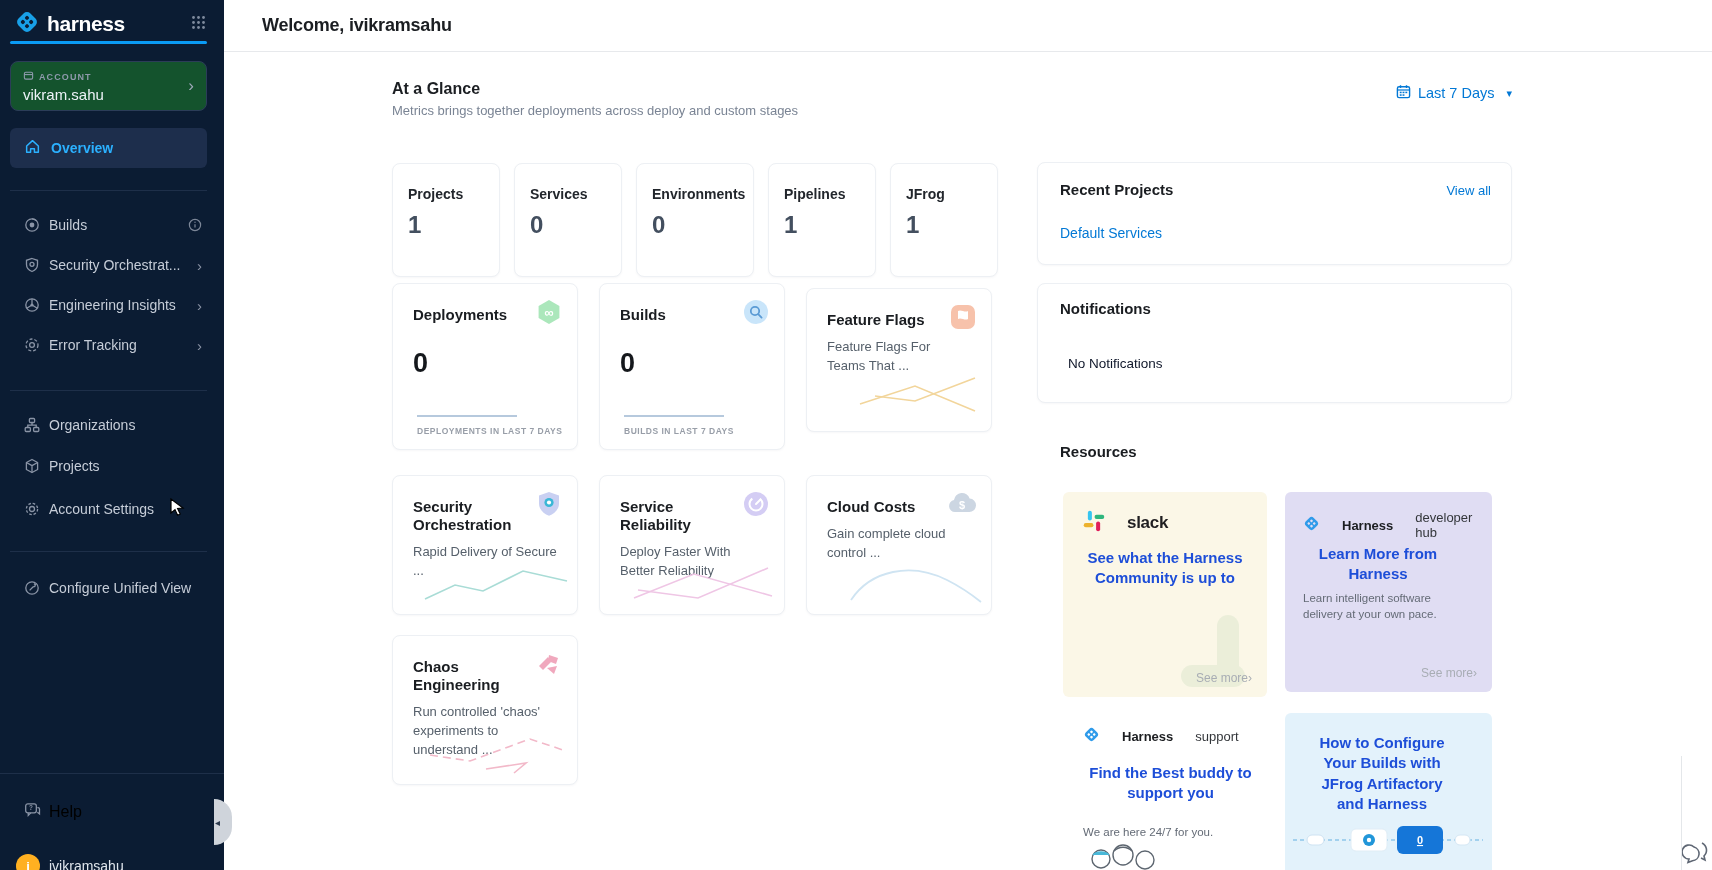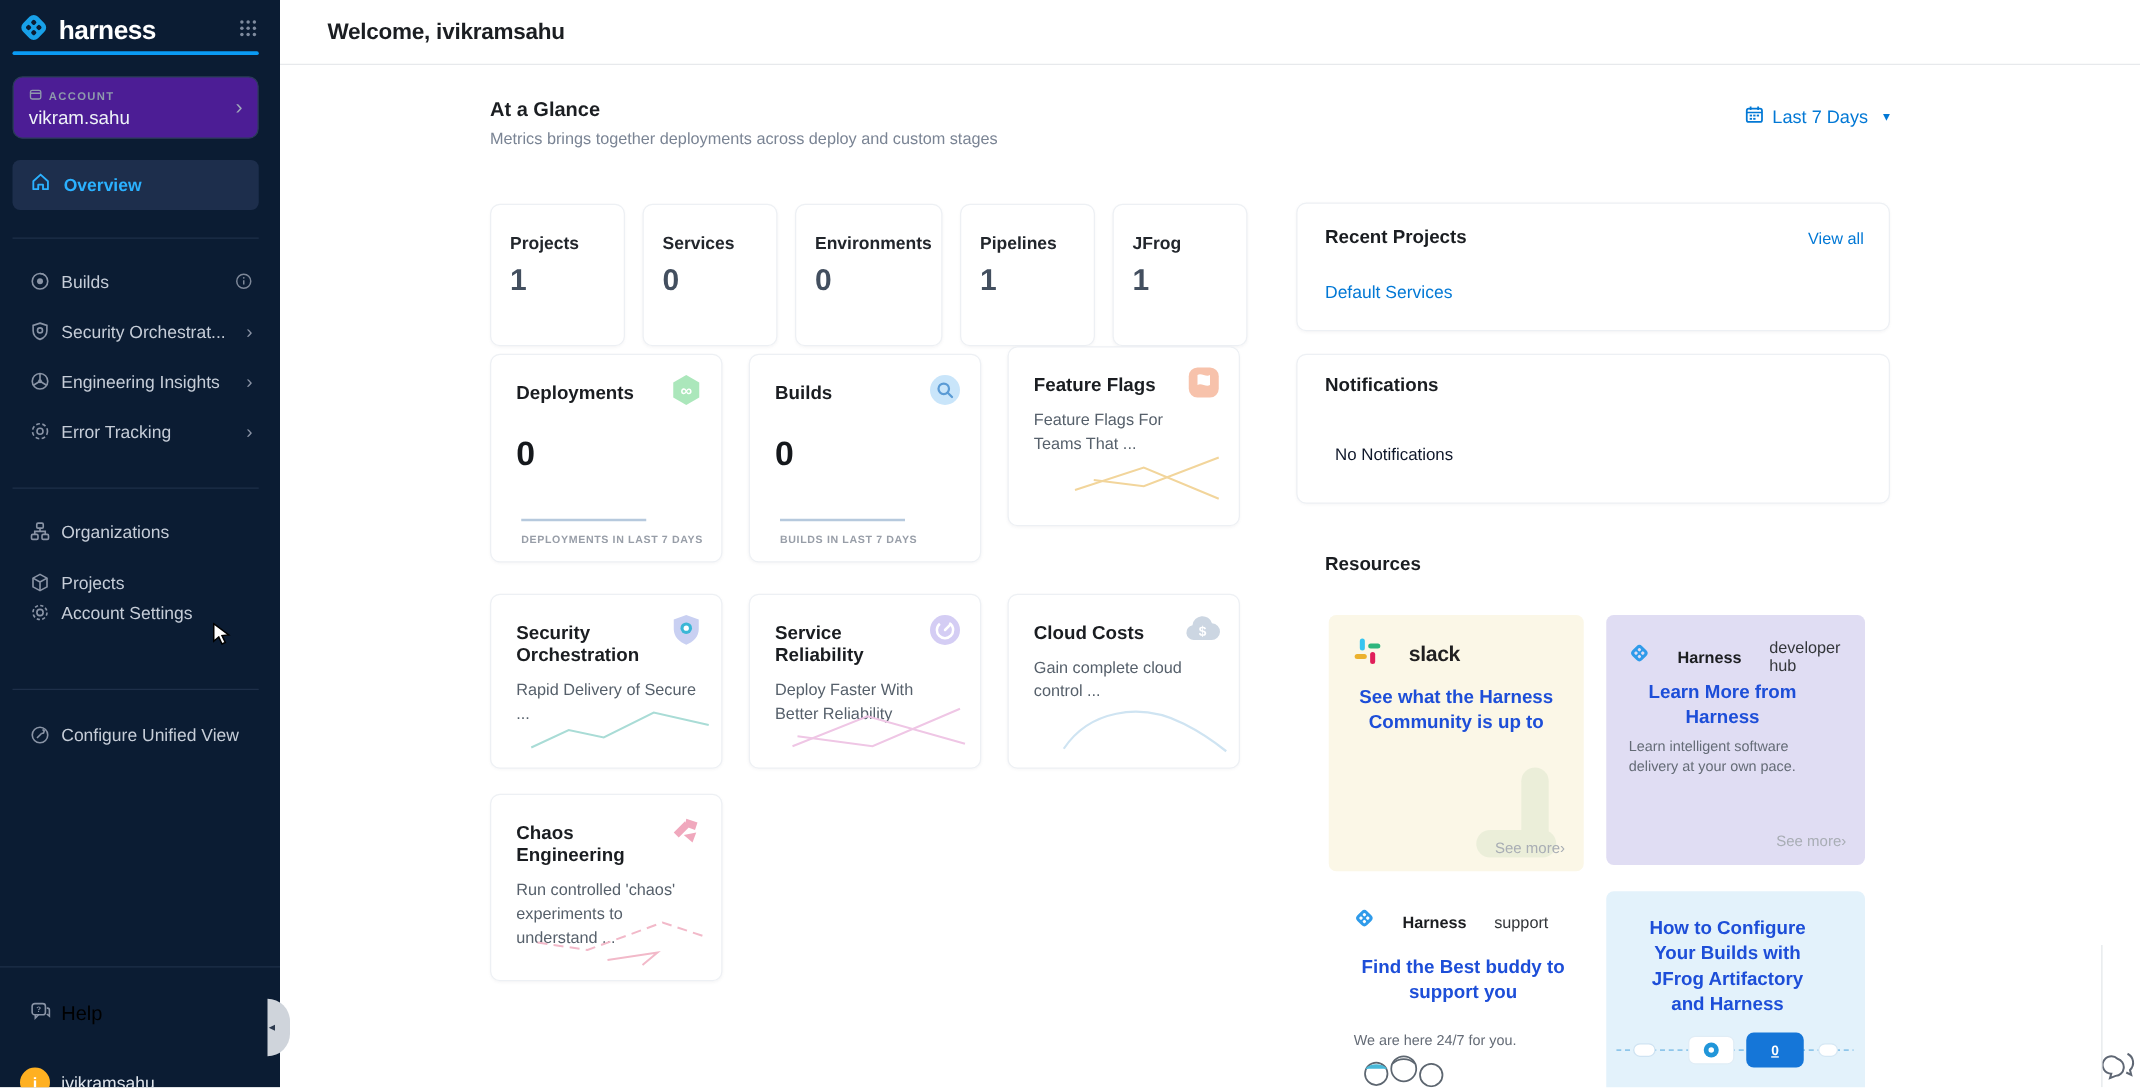--- a/index.html
+++ b/index.html
@@ -4,21 +4,21 @@
 <style>
   html,body{margin:0;padding:0;background:#ffffff;font-family:"Liberation Sans",sans-serif;}
   .screen{position:relative;width:1712px;height:870px;overflow:hidden;background:#fff;}
 
   
   .sidebar{position:absolute;left:0;top:0;width:224px;height:870px;background:#0b1c33;}
   .logo-row{position:absolute;left:14px;top:9px;display:flex;align-items:center;gap:7px;}
   .logo-text{color:#fff;font-size:21px;font-weight:700;letter-spacing:-0.4px;}
   .grid-icon{position:absolute;right:18px;top:15px;}
   .logo-underline{position:absolute;left:10px;top:41px;width:197px;height:3px;background:#0a9bf5;border-radius:2px;}
-  .account-box{position:absolute;left:10px;top:61px;width:197px;height:50px;background:#4c1d95;border:1px solid #2b3d58;border-radius:8px;box-sizing:border-box;padding:8px 12px;cursor:pointer;}
+  .account-box{position:absolute;left:10px;top:61px;width:197px;height:50px;background:#14532d;border:1px solid #2b3d58;border-radius:8px;box-sizing:border-box;padding:8px 12px;cursor:pointer;}
   .account-label{display:flex;align-items:center;gap:5px;color:#8e9aac;font-size:9px;font-weight:700;letter-spacing:1.1px;}
   .account-name{color:#eef3f8;font-size:15px;margin-top:3px;}
   .account-chev{position:absolute;right:12px;top:14px;color:#9fa9ba;font-size:17px;}
   .overview-item{position:absolute;left:10px;top:128px;width:197px;height:40px;background:#1d2e4c;border-radius:6px;display:flex;align-items:center;gap:10px;padding-left:14px;box-sizing:border-box;cursor:pointer;}
   .overview-item .lbl{color:#2bb1ff;font-size:14px;font-weight:600;}
   .sdiv{position:absolute;left:10px;width:197px;height:1px;background:#1e2f49;}
   .sdiv-full{position:absolute;left:0;width:224px;height:1px;background:#1e2f49;}
   .nav-item{position:absolute;left:0;width:224px;height:40px;display:flex;align-items:center;cursor:pointer;}
   .nav-item .nicon{position:absolute;left:24px;display:flex;}
   .nav-item .nlabel{position:absolute;left:49px;color:#c6cdd8;font-size:14px;font-weight:500;white-space:nowrap;}
@@ -205,21 +205,21 @@
     <div class="nav-item" style="top:446px">
       <span class="nicon">
         <svg width="16" height="16" viewBox="0 0 16 16" fill="none" stroke="#8a94a6" stroke-width="1.3" stroke-linejoin="round">
             <path d="M8 1.5l5.6 3v7L8 14.5l-5.6-3v-7z"></path>
             <path d="M2.4 4.5L8 7.6l5.6-3.1M8 7.6v6.9"></path>
           </svg>
       </span>
       <span class="nlabel">Projects</span>
     </div>
 
-    <div class="nav-item" style="top:470px">
+    <div class="nav-item" style="top:489px">
       <span class="nicon">
         <svg width="16" height="16" viewBox="0 0 16 16" fill="none" stroke="#8a94a6" stroke-width="1.3">
             <circle cx="8" cy="8" r="2.5"></circle>
             <circle cx="8" cy="8" r="5.6" stroke-dasharray="2.6 1.8"></circle>
           </svg>
       </span>
       <span class="nlabel">Account Settings</span>
     </div>
 
     <div class="sdiv" style="top:551px"></div>
@@ -323,21 +323,21 @@
           <circle cx="14" cy="14" r="12" fill="#c9e5fa"></circle>
           <circle cx="13" cy="13" r="4.2" fill="none" stroke="#5b9bd5" stroke-width="1.8"></circle>
           <path d="M16.2 16.2l3.4 3.4" stroke="#5b9bd5" stroke-width="1.8" stroke-linecap="round"></path>
         </svg>
     </span>
     <div class="mod-value">0</div>
     <div class="sparkline"></div>
     <div class="mod-caption">BUILDS IN LAST 7 DAYS</div>
   </div>
 
-  <div class="mod-card" style="left:806px;top:277px;height:144px">
+  <div class="mod-card" style="left:806px;top:288px;height:144px">
     <div class="mod-title">Feature Flags</div>
     <span class="mod-icon">
       <svg width="28" height="28" viewBox="0 0 28 28">
           <rect x="2" y="2" width="24" height="24" rx="7" fill="#f7c2ab"></rect>
           <path d="M9 21V8c3-2 7 2 10 0v8c-3 2-7-2-10 0" fill="#ffffff"></path>
         </svg>
     </span>
     <div class="mod-desc">Feature Flags For Teams That ...</div>
     <span class="squiggle">
       <svg width="130" height="55" viewBox="0 0 130 55" fill="none" stroke="#f2d59b" stroke-width="1.6">

